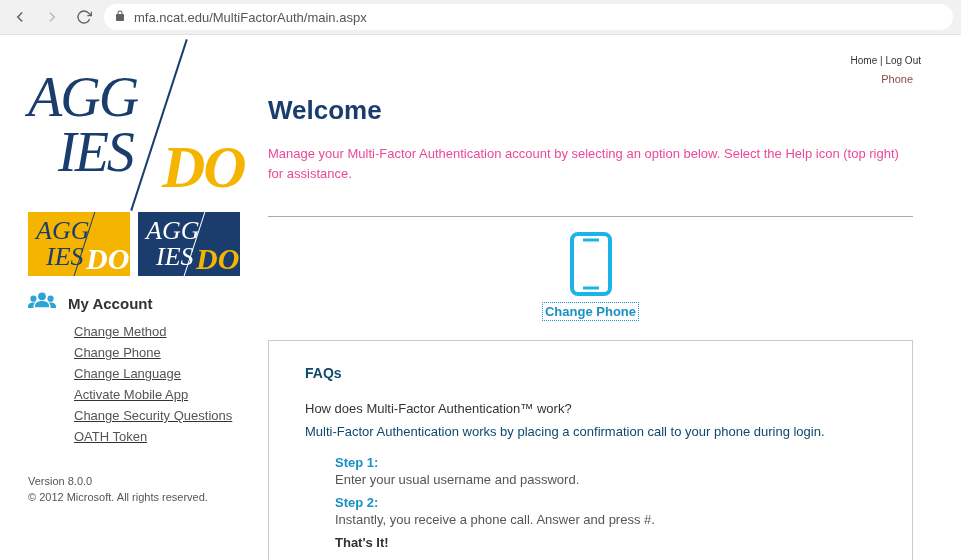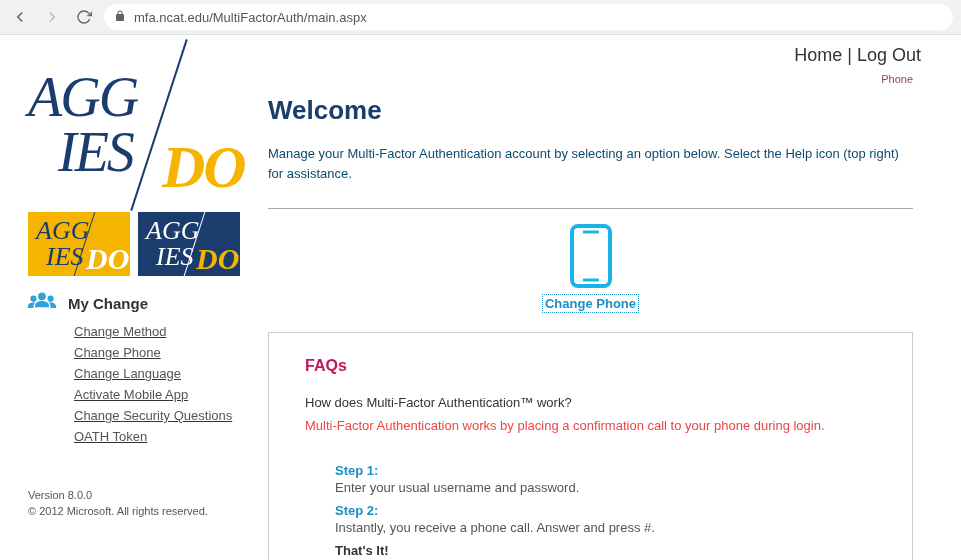--- a/index.html
+++ b/index.html
@@ -103,33 +103,33 @@
       display: flex;
       align-items: center;
       gap: 12px;
       margin-bottom: 6px;
     }
     .people-icon { color: #2ea3d6; }
     .my-account-label { font-weight: bold; font-size: 15px; color: #333; }
     .menu { list-style: none; padding-left: 46px; text-decoration: underline; }
     .menu li { font-size: 13px; color: #555; padding: 3px 0; cursor: pointer; }
     
-    .sidebar-footer { margin-top: 42px; font-size: 11px; color: #555; }
+    .sidebar-footer { margin-top: 28px; font-size: 11px; color: #555; }
     .sidebar-footer div { margin-bottom: 4px; }
     
     .main {
       flex: 1;
       padding: 10px 48px 0 28px;
       position: relative;
     }
     .top-links {
       position: absolute;
       right: 40px;
-      top: 10px;
-      font-size: 18px;
+      top: 20px;
+      font-size: 10px;
       text-align: center;
     }
     .top-links a { color: #333; text-decoration: none; }
     .help-link {
       position: absolute;
       right: 48px;
       top: 38px;
       font-size: 11px;
       color: #8b4a4a;
       text-decoration: none;
@@ -137,23 +137,23 @@
     
     .welcome-heading {
       font-size: 26px;
       font-weight: bold;
       color: #1a3d6d;
       margin-top: 50px;
       margin-bottom: 18px;
     }
     .welcome-desc {
       font-size: 13px;
-      color: #0c4a6e;
+      color: #ec4899;
       line-height: 1.5;
-      margin-bottom: 25px;
+      margin-bottom: 33px;
     }
     
     .divider {
       border: none;
       border-top: 1px solid #aaa;
       margin-bottom: 14px;
     }
     
     .phone-block {
       text-align: center;
@@ -171,35 +171,35 @@
       outline: 1px dotted #1b90c4;
       padding: 1px 2px;
       margin-top: 2px;
     }
     
     .faq-box {
       border: 1px solid #ccc;
       padding: 24px 36px;
     }
     .faq-heading {
-      font-size: 16px;
+      font-size: 14px;
       font-weight: bold;
-      color: #be185d;
+      color: #0c4a6e;
       margin-bottom: 20px;
     }
     .faq-q {
       font-weight: normal;
       font-size: 13px;
       color: #333;
       margin-bottom: 8px;
     }
     .faq-a {
       font-size: 13px;
-      color: #ef4444;
-      margin-bottom: 30px;
+      color: #0c4a6e;
+      margin-bottom: 16px;
     }
     .steps { padding-left: 30px; }
     .step-label { color: #1b90c4; font-weight: bold; font-size: 13px; margin-bottom: 2px; }
     .step-text { font-size: 13px; color: #555; margin-bottom: 8px; }
     .step-final { font-weight: bold; font-size: 13px; color: #333; }
   </style>
 </head>
 <body>
 
 <div class="browser-bar">
@@ -257,21 +257,21 @@
       <span class="people-icon">
         <svg width="28" height="20" viewBox="0 0 36 24" fill="currentColor">
           <circle cx="18" cy="6" r="5"></circle>
           <circle cx="7" cy="9" r="4"></circle>
           <circle cx="29" cy="9" r="4"></circle>
           <path d="M18 12c-5 0-9 2.5-9 6v2h18v-2c0-3.5-4-6-9-6z"></path>
           <path d="M7 14c-4 0-7 2-7 5v2h7v-2c0-2 1-3.8 2.5-5H7z"></path>
           <path d="M29 14c4 0 7 2 7 5v2h-7v-2c0-2-1-3.8-2.5-5H29z"></path>
         </svg>
       </span>
-      <span class="my-account-label">My Change</span>
+      <span class="my-account-label">My Account</span>
     </div>
     <ul class="menu">
       <li>Change Method</li>
       <li>Change Phone</li>
       <li>Change Language</li>
       <li>Activate Mobile App</li>
       <li>Change Security Questions</li>
       <li>OATH Token</li>
     </ul>
 

